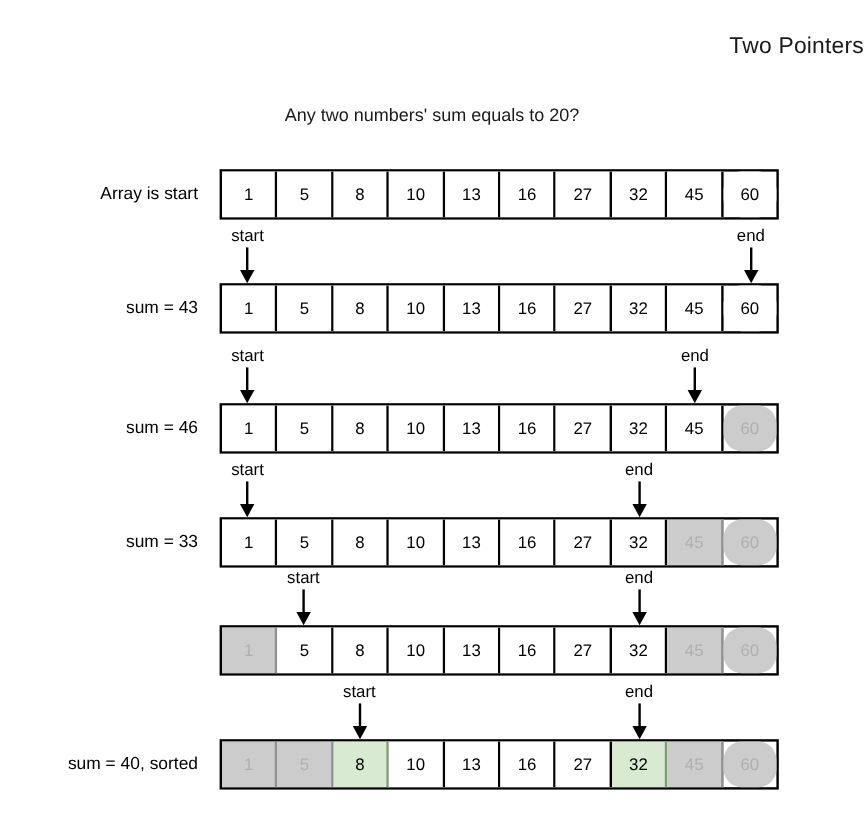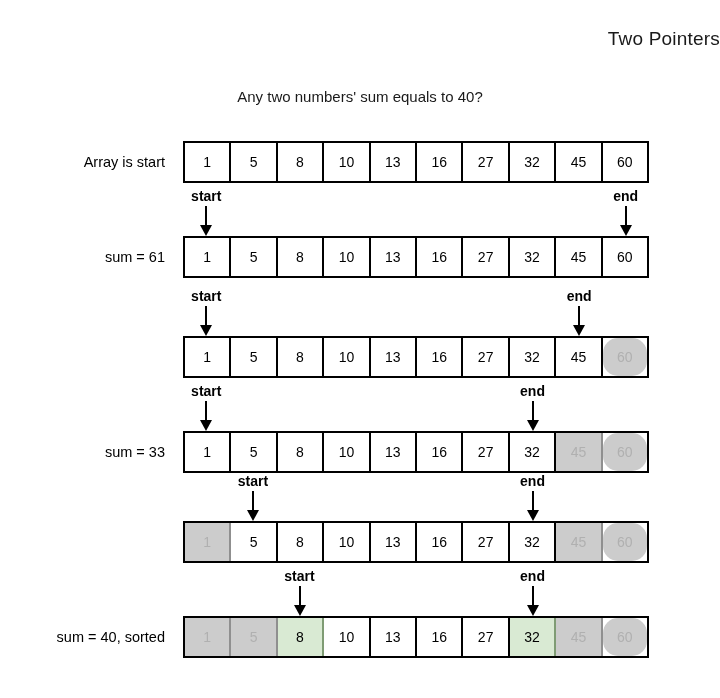--- a/index.html
+++ b/index.html
@@ -100,59 +100,58 @@
     color: #000000;
     border-right-color: #7f9c74;
   }
 
   
   .pointer {
     position: absolute;
     width: 70px;
     margin-left: -35px;
     text-align: center;
-    font-weight: bold;
   }
   .pointer .plabel {
     font-size: 14px;
     color: #000000;
     line-height: 16px;
     white-space: nowrap;
   }
   .pointer .arrow-svg {
     display: block;
     margin: 2px auto 0 auto;
   }
 </style>
 </head>
 <body>
 
 <div id="diagram">
 
   <div class="title">Two Pointers</div>
-  <div class="subtitle">Any two numbers' sum equals to 40?</div>
+  <div class="subtitle">Any two numbers' sum equals to 20?</div>
 
   <div id="rows-container">
       <div class="row" style="top: 141px;">
         <div class="row-label">Array is start</div>
         <div class="array">
           <div class="cell">1</div>
           <div class="cell">5</div>
           <div class="cell">8</div>
           <div class="cell">10</div>
           <div class="cell">13</div>
           <div class="cell">16</div>
           <div class="cell">27</div>
           <div class="cell">32</div>
           <div class="cell">45</div>
           <div class="cell">60</div>
         </div>
       </div>
       <div class="row" style="top: 236px;">
-        <div class="row-label">sum = 61</div>
+        <div class="row-label">sum = 43</div>
         <div class="array">
           <div class="cell">1</div>
           <div class="cell">5</div>
           <div class="cell">8</div>
           <div class="cell">10</div>
           <div class="cell">13</div>
           <div class="cell">16</div>
           <div class="cell">27</div>
           <div class="cell">32</div>
           <div class="cell">45</div>
@@ -167,20 +166,21 @@
         </div>
         <div class="pointer" style="left: 625.7px; top: -48px;">
           <div class="plabel">end</div>
           <svg class="arrow-svg" width="16" height="30" viewBox="0 0 16 30">
             <line x1="8" y1="0" x2="8" y2="22" stroke="#000" stroke-width="2"></line>
             <polygon points="8,30 2,19 14,19" fill="#000"></polygon>
           </svg>
         </div>
       </div>
       <div class="row" style="top: 336px;">
+        <div class="row-label">sum = 46</div>
         <div class="array">
           <div class="cell">1</div>
           <div class="cell">5</div>
           <div class="cell">8</div>
           <div class="cell">10</div>
           <div class="cell">13</div>
           <div class="cell">16</div>
           <div class="cell">27</div>
           <div class="cell">32</div>
           <div class="cell">45</div>

